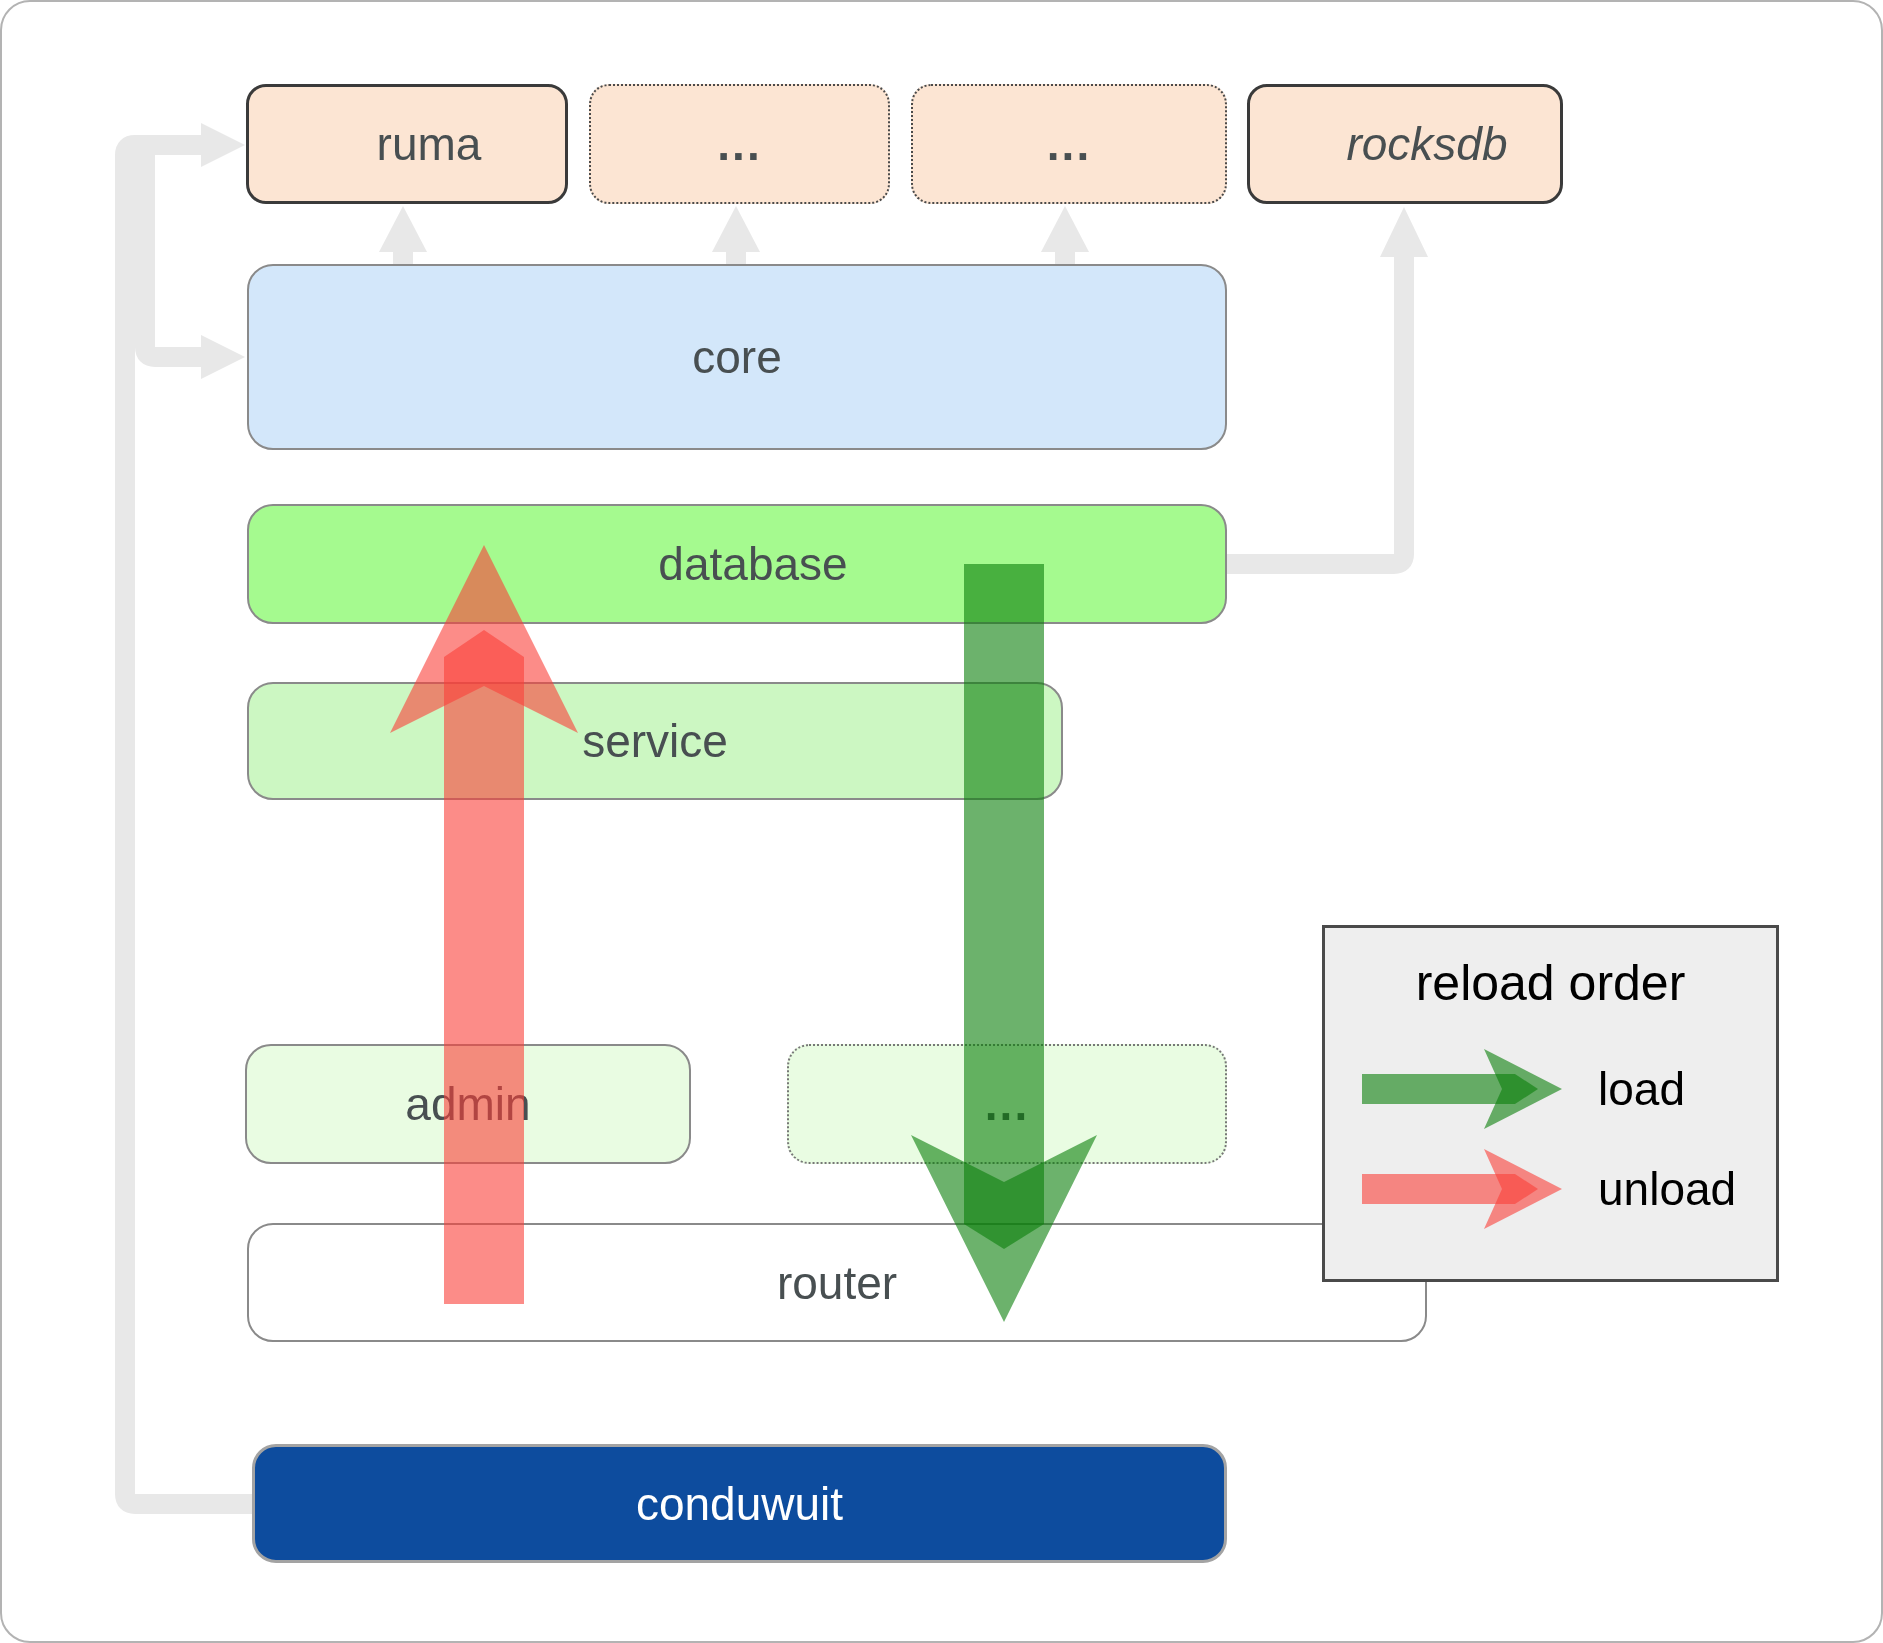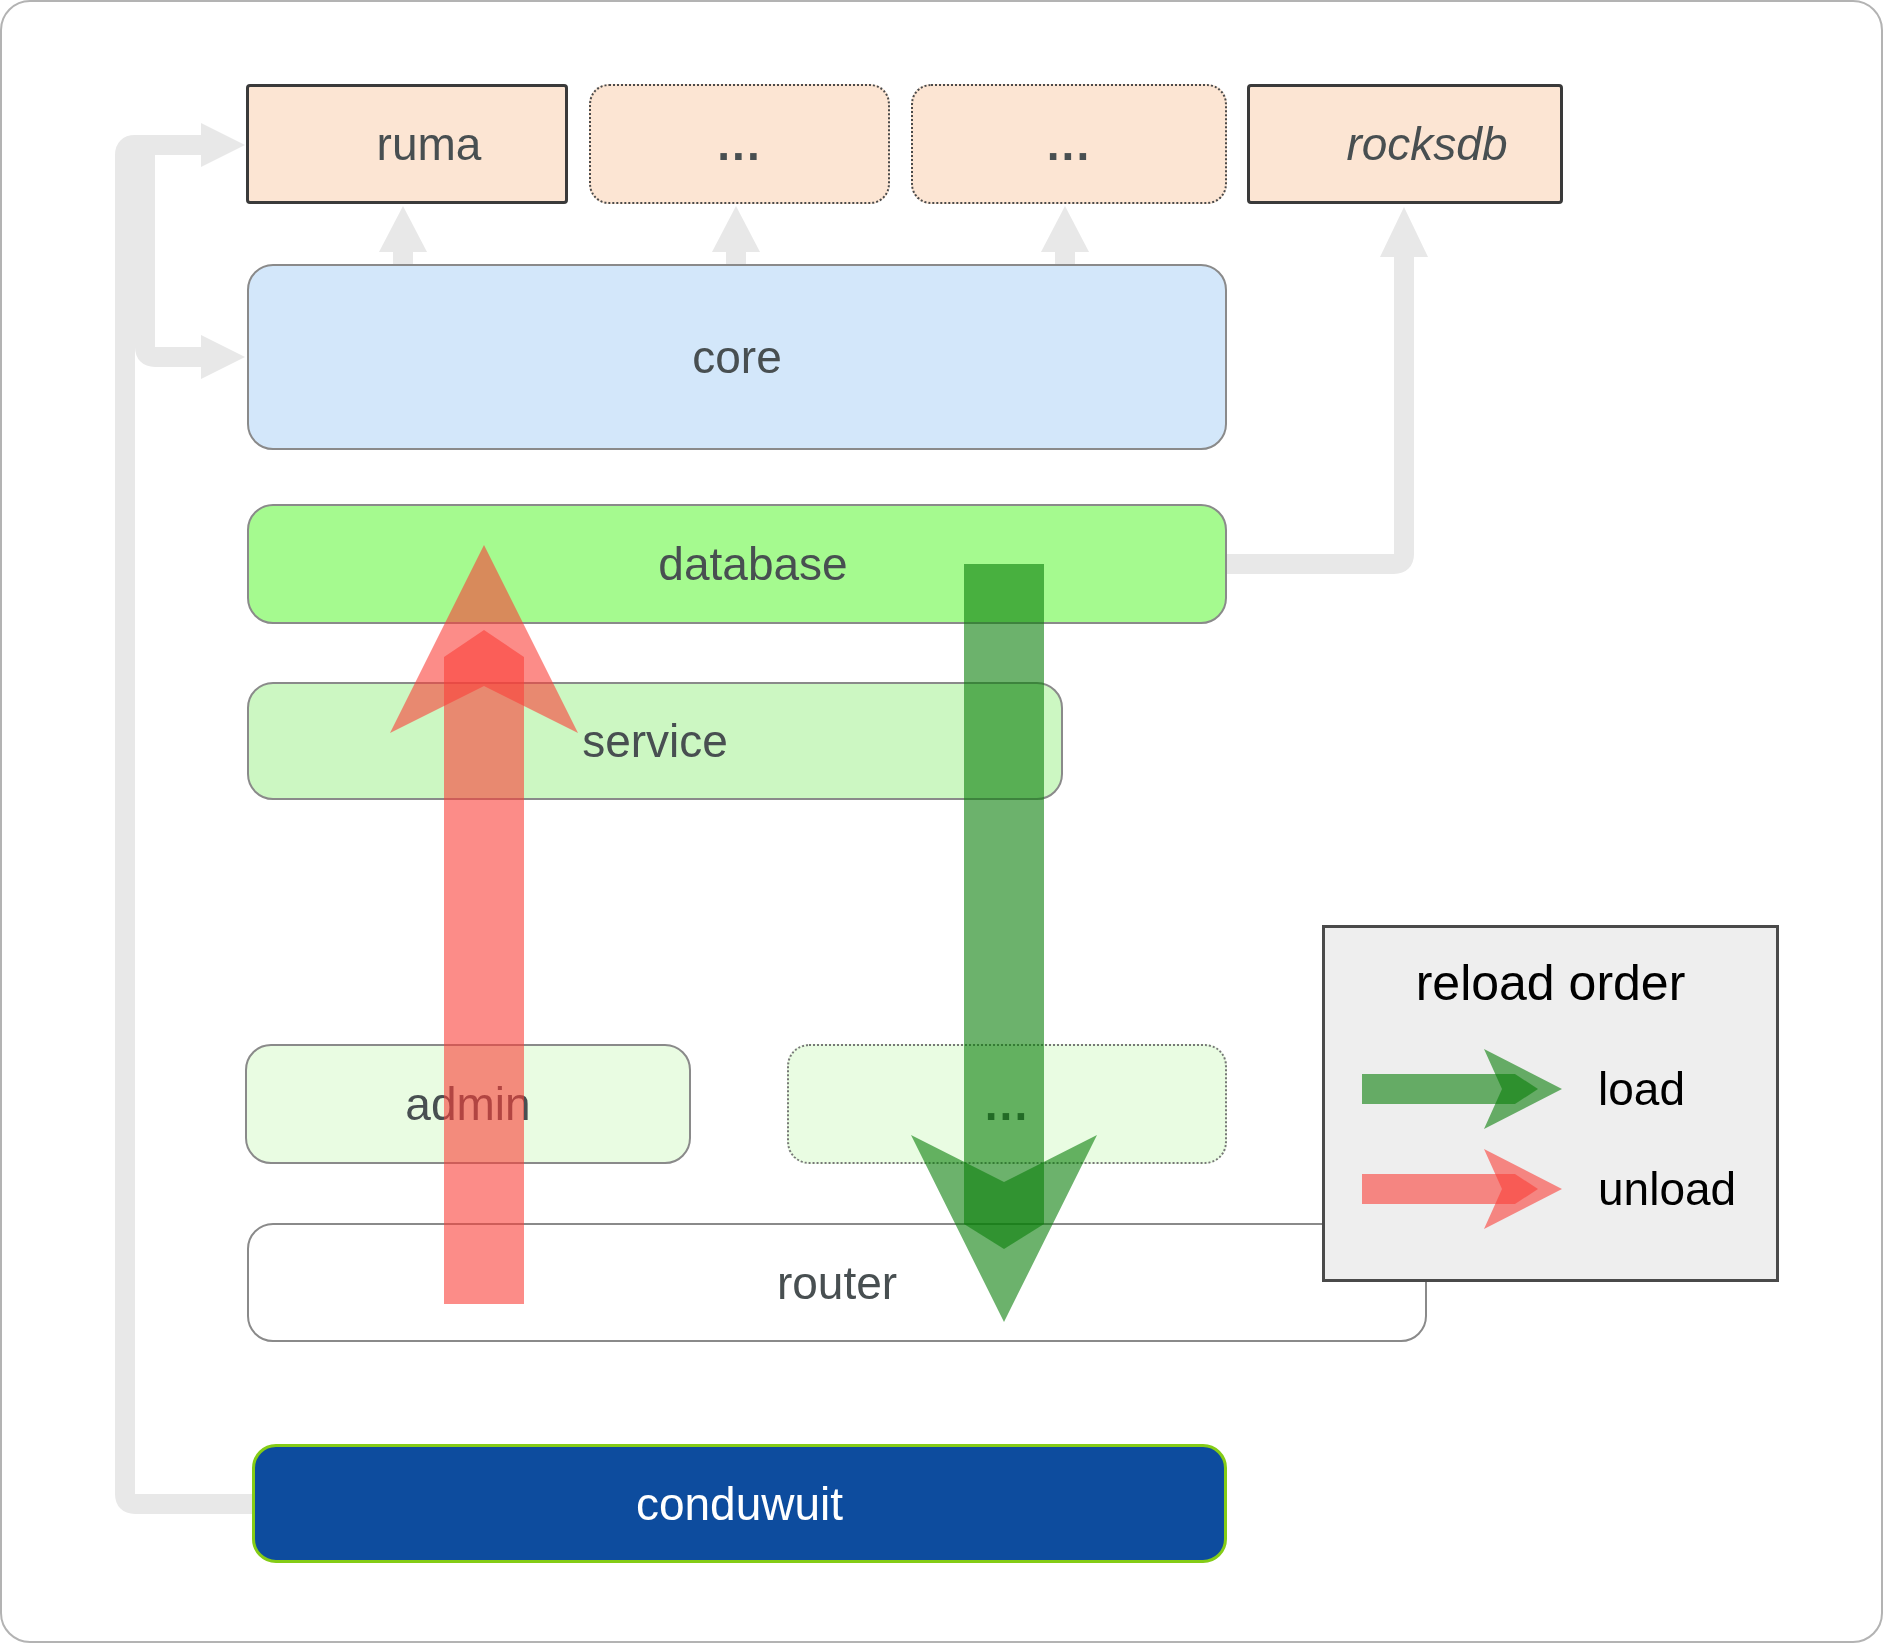--- a/index.html
+++ b/index.html
@@ -7,39 +7,39 @@
     position:relative; width:1883px; height:1643px; box-sizing:border-box;
     background:#ffffff; border:2px solid #b3b3b3; border-radius:30px;
     font-family:"Liberation Sans", sans-serif; overflow:hidden;
   }
   svg.layer { position:absolute; left:0; top:0; width:1883px; height:1643px; pointer-events:none; }
   .box {
     position:absolute; display:flex; align-items:center; justify-content:center;
     box-sizing:border-box; font-size:46px; color:#484f51;
   }
   .box .lbl { white-space:nowrap; }
-  .b-solid-dark  { border:3px solid #3a3a3a; border-radius:4px;padding-left:44px; }
+  .b-solid-dark  { border:3px solid #3a3a3a; border-radius:20px;padding-left:44px; }
   .b-dotted-dark { border:2px dotted #4a4a4a; border-radius:20px; }
   .b-gray        { border:2px solid #8a8a8a; border-radius:26px; }
   .b-dotted-gray { border:2px dotted #777777; border-radius:22px; }
   .dots { font-weight:700; letter-spacing:2px; }
   .ruma     { left:244px;  top:82px;   width:322px; height:120px; }
   .dtop1    { left:587px;  top:82px;   width:301px; height:120px; }
   .dtop2    { left:909px;  top:82px;   width:316px; height:120px; }
   .rocksdb  { left:1245px; top:82px;   width:316px; height:120px; }
   .core     { left:245px;  top:262px;  width:980px; height:186px; }
   .database { left:245px;  top:502px;  width:980px; height:120px; }
   .service  { left:245px;  top:680px;  width:816px; height:118px; }
   .api      { left:245px;  top:863px;  width:980px; height:119px; }
   .admin    { left:243px;  top:1042px; width:446px; height:120px; }
   .dadmin   { left:785px;  top:1042px; width:440px; height:120px; }
   .router   { left:245px;  top:1221px; width:1180px; height:119px; }
   .conduwuit{
     left:250px; top:1442px; width:975px; height:119px;
-    border:3px solid #84cc16; border-radius:24px; font-weight:500;
+    border:3px solid #a3a3a3; border-radius:24px; font-weight:500;
   }
   .legend {
     position:absolute; left:1320px; top:923px; width:457px; height:357px;
     box-sizing:border-box; border:3px solid #14532d;
   }
   .legend-title {
     position:absolute; left:0; top:26px; width:100%;
     text-align:center; font-size:50px; color:#000;
   }
   .legend-row { position:absolute; left:37px; height:84px; display:flex; align-items:center; }

